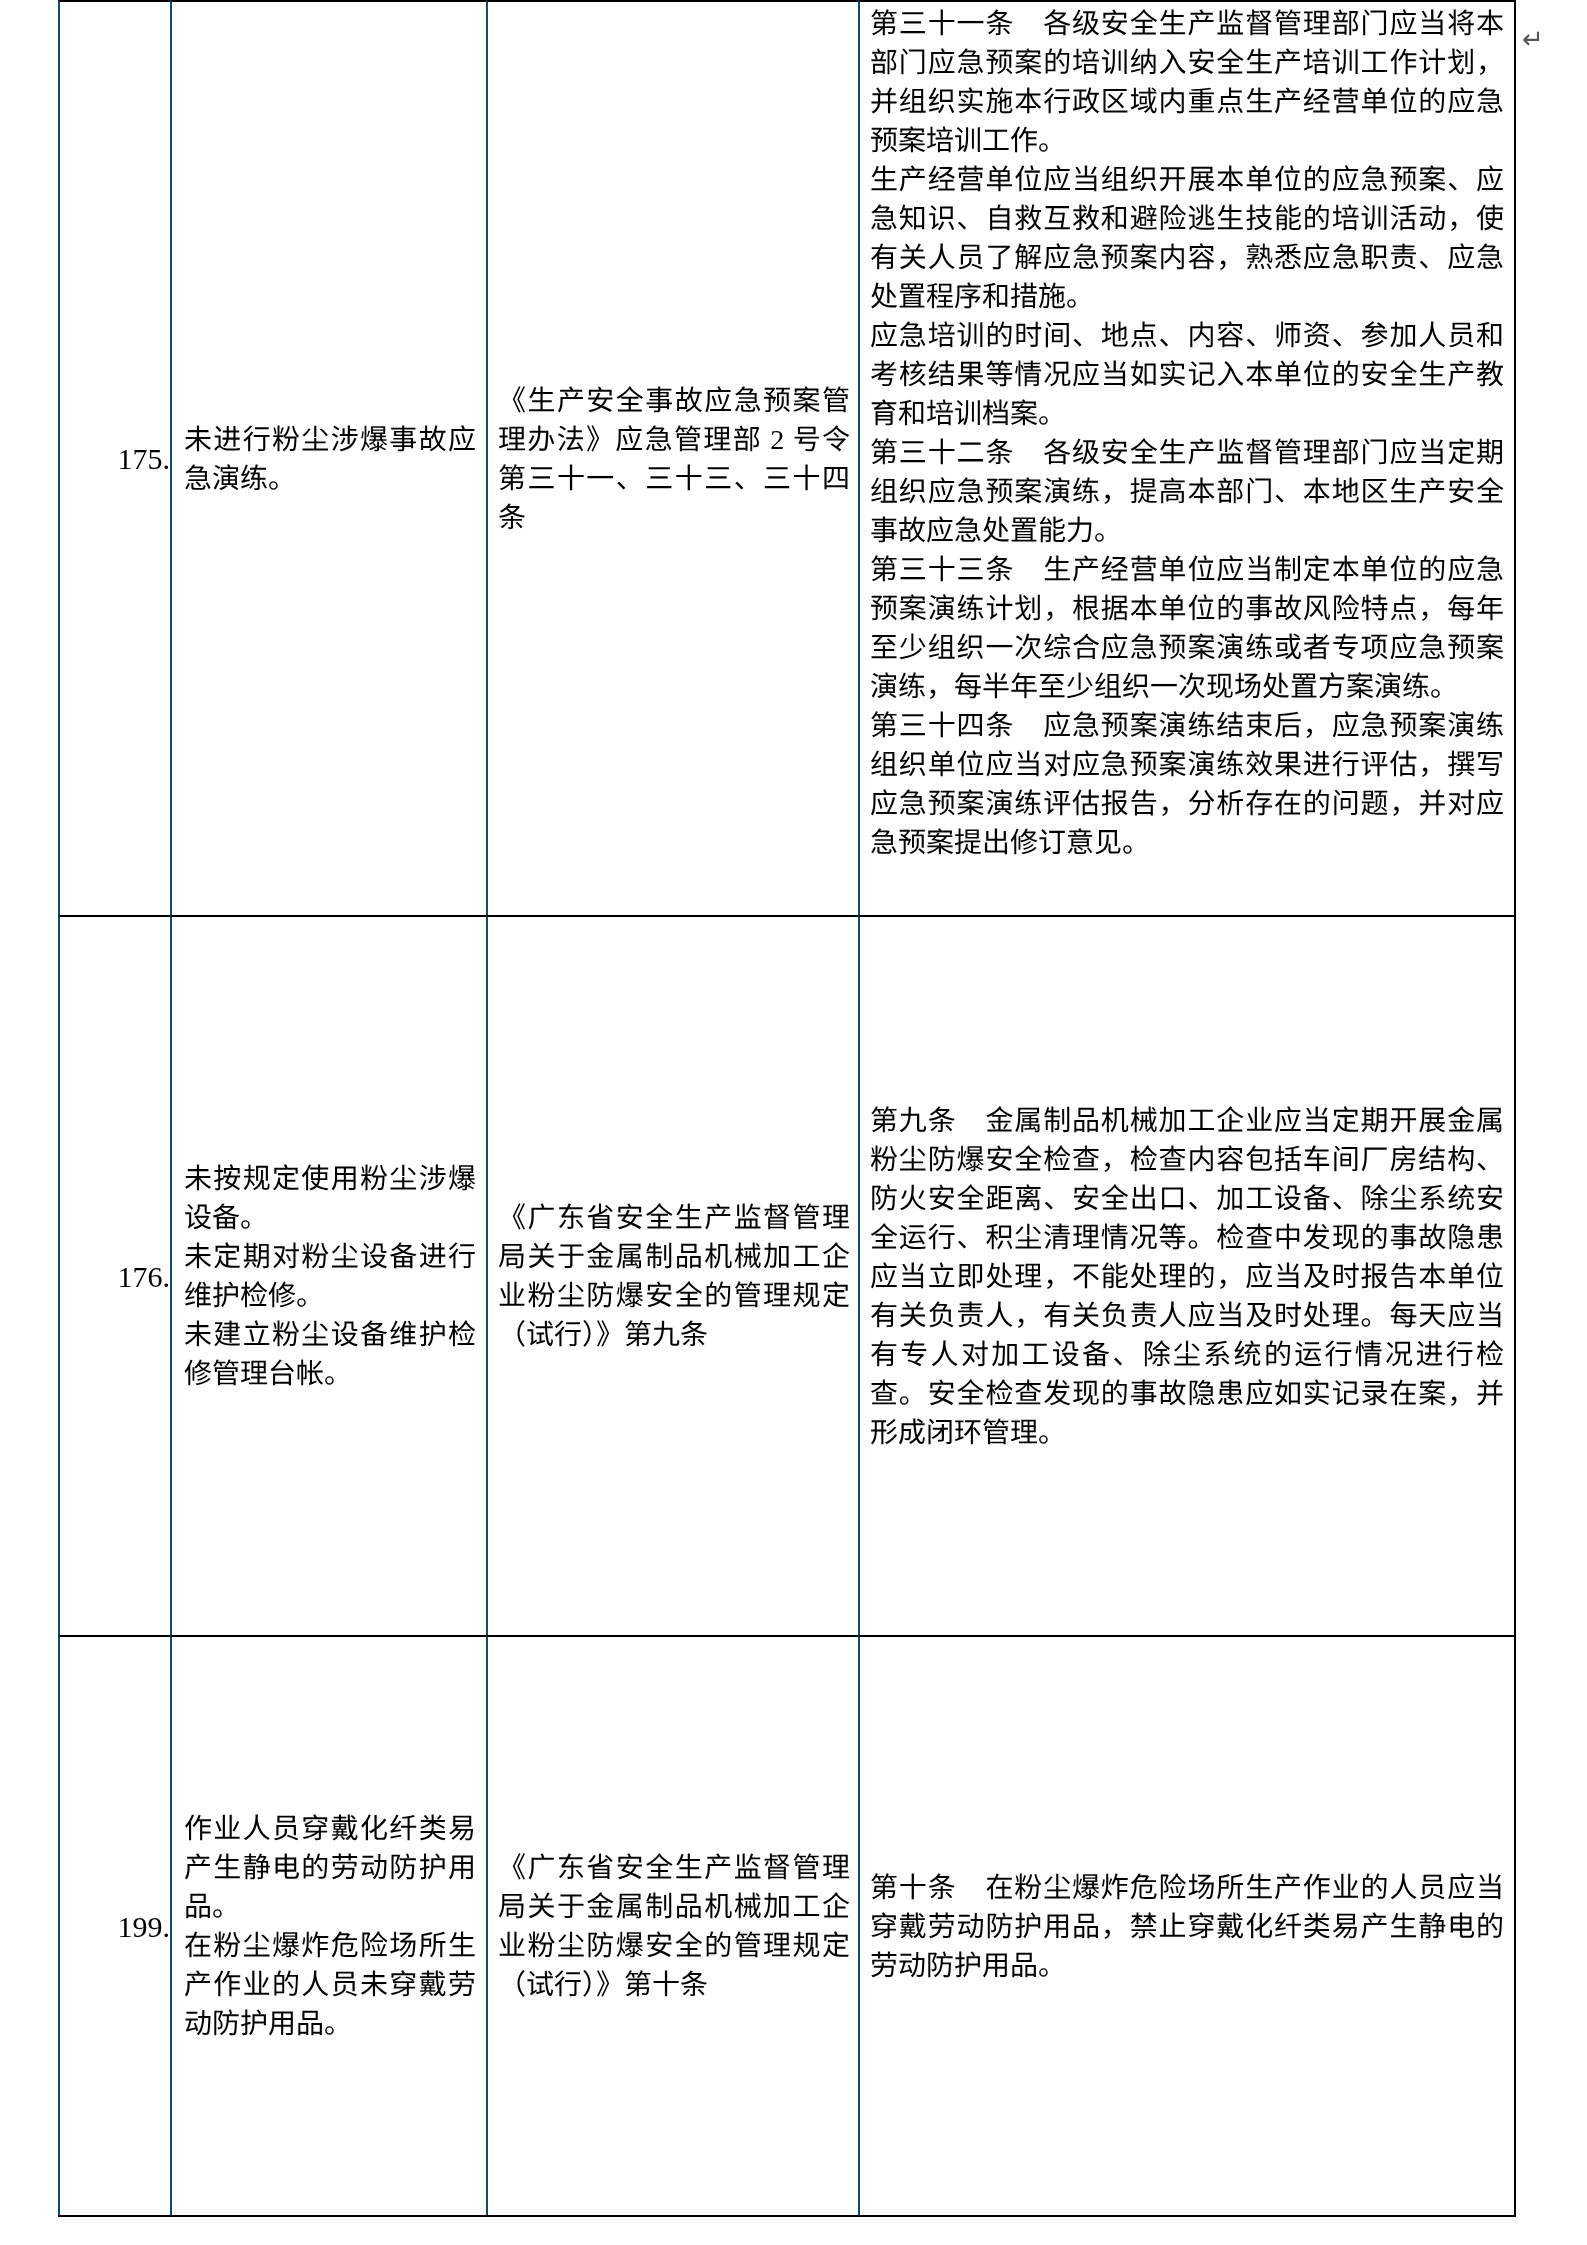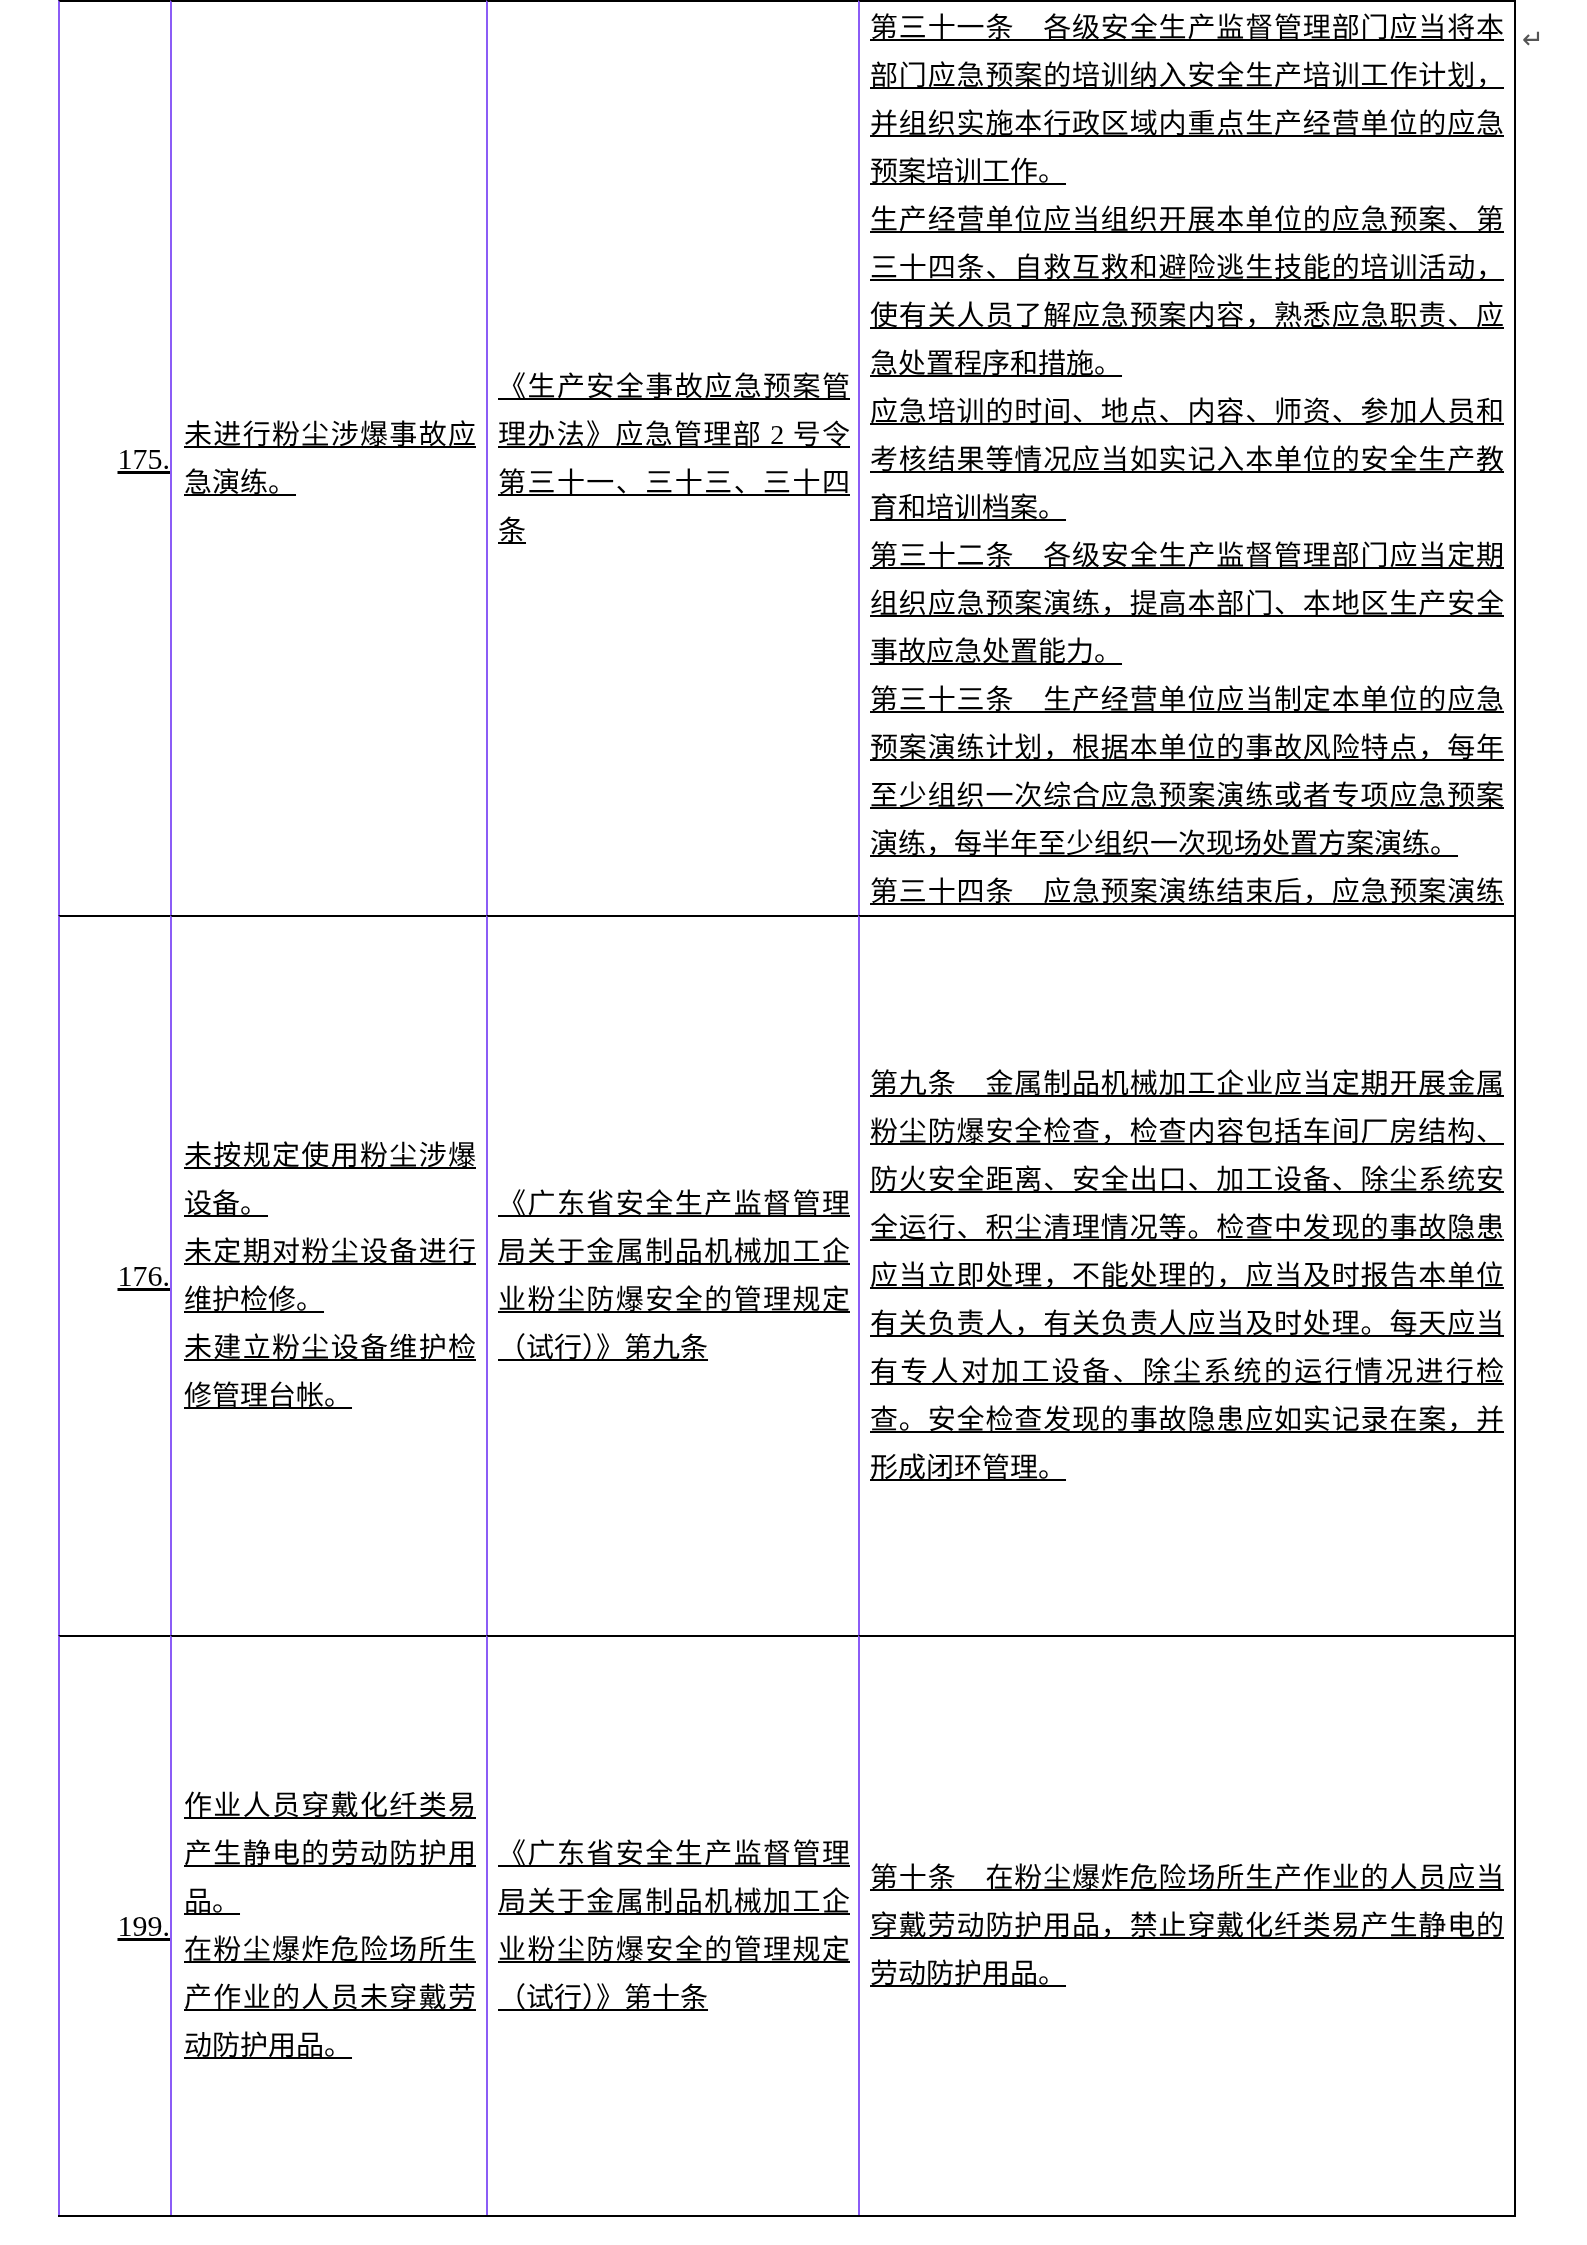--- a/index.html
+++ b/index.html
@@ -14,29 +14,28 @@
   .vtable {
     position:absolute; left:58px; top:0;
     display:grid;
     grid-template-columns:112px 316px 372px 656px;
     grid-template-rows:915px 720px 580px;
     border-right:2px solid #000;
     border-bottom:2px solid #000;
     box-sizing:border-box;
   }
   .cell {
-    border-left:2px solid #8b5cf6;
+    border-left:2px solid #0c4a6e;
     border-top:2px solid #000;
     box-sizing:border-box;
     display:flex;
     align-items:center;
     overflow:hidden;
     font-size:28px;
-    line-height:48px;
-    text-decoration:underline;
+    line-height:39px;
   }
   .cell-inner { width:100%; }
   .cell p { margin:0; text-align:justify; }
   .num-cell { justify-content:center; font-size:30px; }
   .num-cell .cell-inner { text-align:right; }
   .violation-cell { padding:0 10px 0 12px; }
   .basis-cell { padding:0 8px 0 10px; }
   .detail-cell { padding:0 10px; }
   .align-top { align-items:flex-start; padding-top:2px; }
   .pilcrow {
@@ -63,21 +62,21 @@
         </div>
     </div>
     <div class="cell basis-cell">
       <div class="cell-inner">
           <p>《生产安全事故应急预案管理办法》应急管理部 2 号令第三十一、三十三、三十四条</p>
         </div>
     </div>
     <div class="cell detail-cell align-top">
       <div class="cell-inner">
           <p>第三十一条　各级安全生产监督管理部门应当将本部门应急预案的培训纳入安全生产培训工作计划，并组织实施本行政区域内重点生产经营单位的应急预案培训工作。</p>
-          <p>生产经营单位应当组织开展本单位的应急预案、第三十四条、自救互救和避险逃生技能的培训活动，使有关人员了解应急预案内容，熟悉应急职责、应急处置程序和措施。</p>
+          <p>生产经营单位应当组织开展本单位的应急预案、应急知识、自救互救和避险逃生技能的培训活动，使有关人员了解应急预案内容，熟悉应急职责、应急处置程序和措施。</p>
           <p>应急培训的时间、地点、内容、师资、参加人员和考核结果等情况应当如实记入本单位的安全生产教育和培训档案。</p>
           <p>第三十二条　各级安全生产监督管理部门应当定期组织应急预案演练，提高本部门、本地区生产安全事故应急处置能力。</p>
           <p>第三十三条　生产经营单位应当制定本单位的应急预案演练计划，根据本单位的事故风险特点，每年至少组织一次综合应急预案演练或者专项应急预案演练，每半年至少组织一次现场处置方案演练。</p>
           <p>第三十四条　应急预案演练结束后，应急预案演练组织单位应当对应急预案演练效果进行评估，撰写应急预案演练评估报告，分析存在的问题，并对应急预案提出修订意见。</p>
         </div>
     </div>
 
     <div class="cell num-cell">
       <div class="cell-inner">176.</div>
     </div>

